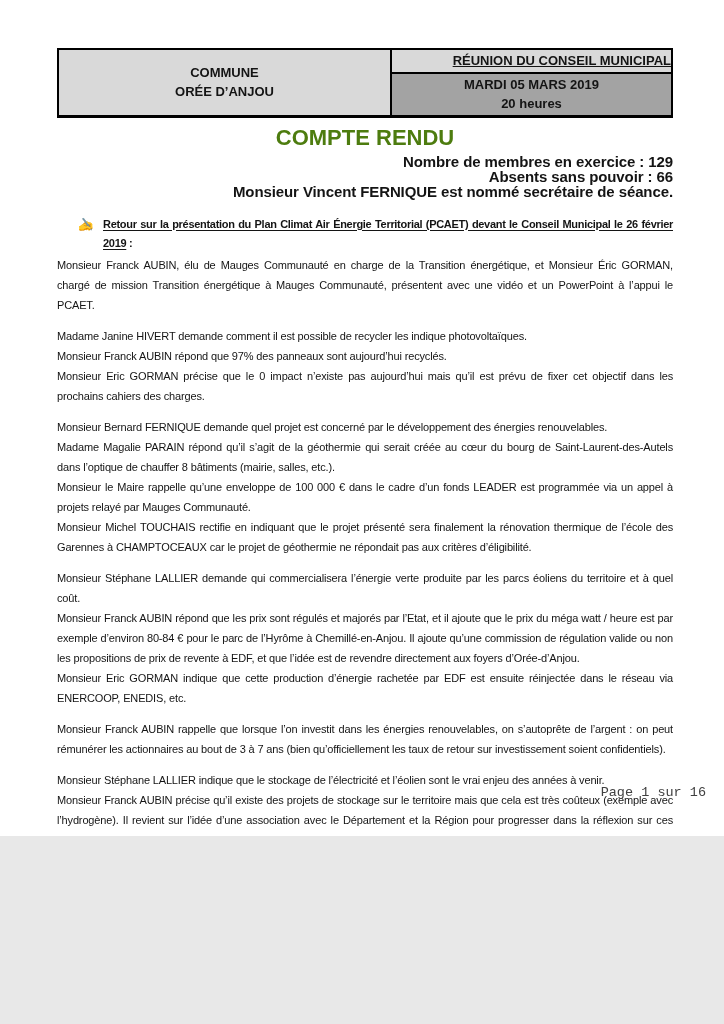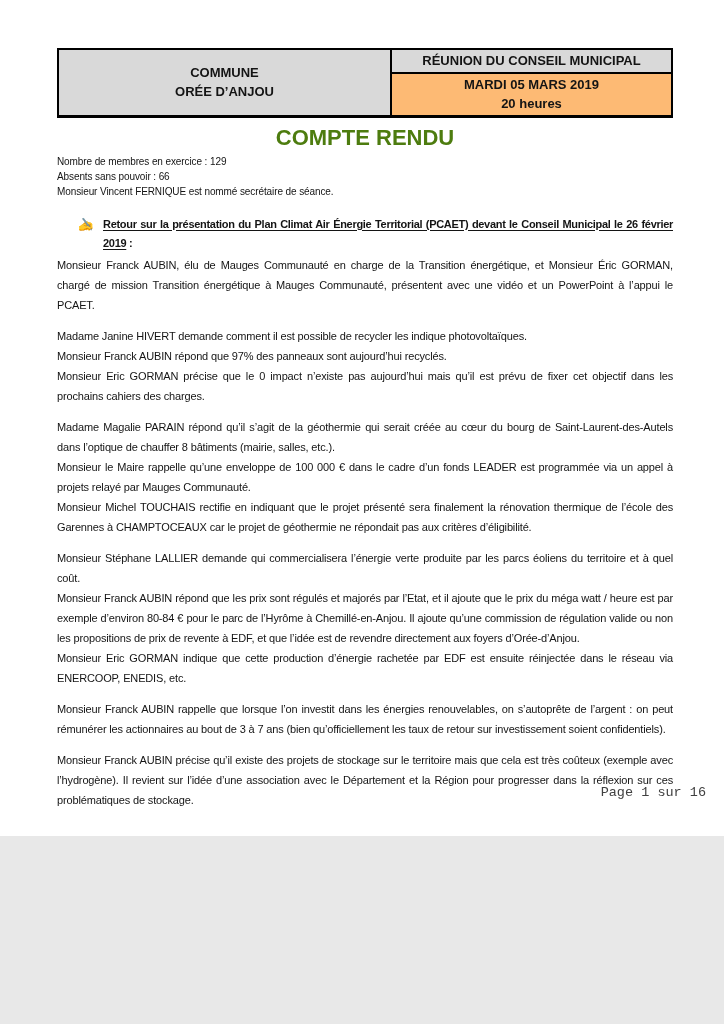--- a/index.html
+++ b/index.html
@@ -15,34 +15,35 @@
     border:2px solid #000;border-bottom-width:3px;
     font-weight:bold;font-size:13px;line-height:1.5;
   }
   .cell-commune{
     background:#d9d9d9;border-right:2px solid #000;
     display:flex;flex-direction:column;justify-content:center;align-items:center;
     text-align:center;
   }
   .header-right{display:flex;flex-direction:column;}
   .cell-meeting-title{
-    background:#d9d9d9;border-bottom:2px solid #000;text-align:center;
-    padding:1px 12px;
+    background:#d9d9d9;border-bottom:2px solid #000;text-align:right;
+    padding:1px 0;
+    text-decoration:underline;
   }
   .cell-meeting-when{
-    background:#fdba74;text-align:center;flex:1;
+    background:#a3a3a3;text-align:center;flex:1;
     display:flex;flex-direction:column;justify-content:center;padding:1px 2px;
   }
   
   .doc-title{
     text-align:center;font-size:22px;font-weight:bold;
     margin:7px 0 3px 0;line-height:26px;color:#4d7c0f;
   }
   
-  .stats{font-weight:normal;font-size:10px;line-height:15px;letter-spacing:-0.1px;}
+  .stats{font-weight:bold;font-size:15px;line-height:15px;letter-spacing:-0.1px;text-align:right;}
   .stats div{white-space:nowrap;}
   
   .agenda{
     position:relative;margin-top:16px;padding-left:46px;
     font-weight:bold;font-size:11px;line-height:19px;
     text-align:justify;letter-spacing:-0.3px;
   }
   .agenda .bullet{
     position:absolute;left:21px;top:0;font-size:13px;font-weight:normal;
     transform:scaleX(-1);display:inline-block;
@@ -98,36 +99,38 @@
       <p>Monsieur Franck AUBIN, élu de Mauges Communauté en charge de la Transition énergétique, et Monsieur Éric GORMAN, chargé de mission Transition énergétique à Mauges Communauté, présentent avec une vidéo et un PowerPoint à l’appui le PCAET.</p>
     </div>
 
     <div class="block">
       <p>Madame Janine HIVERT demande comment il est possible de recycler les indique photovoltaïques.</p>
       <p>Monsieur Franck AUBIN répond que 97% des panneaux sont aujourd’hui recyclés.</p>
       <p>Monsieur Eric GORMAN précise que le 0 impact n’existe pas aujourd’hui mais qu’il est prévu de fixer cet objectif dans les prochains cahiers des charges.</p>
     </div>
 
     <div class="block">
+      <p>Monsieur Bernard FERNIQUE demande quel projet est concerné par le développement des énergies renouvelables.</p>
       <p>Madame Magalie PARAIN répond qu’il s’agit de la géothermie qui serait créée au cœur du bourg de Saint-Laurent-des-Autels dans l’optique de chauffer 8 bâtiments (mairie, salles, etc.).</p>
       <p>Monsieur le Maire rappelle qu’une enveloppe de 100 000 € dans le cadre d’un fonds LEADER est programmée via un appel à projets relayé par Mauges Communauté.</p>
       <p>Monsieur Michel TOUCHAIS rectifie en indiquant que le projet présenté sera finalement la rénovation thermique de l’école des Garennes à CHAMPTOCEAUX car le projet de géothermie ne répondait pas aux critères d’éligibilité.</p>
     </div>
 
     <div class="block">
       <p>Monsieur Stéphane LALLIER demande qui commercialisera l’énergie verte produite par les parcs éoliens du territoire et à quel coût.</p>
       <p>Monsieur Franck AUBIN répond que les prix sont régulés et majorés par l’Etat, et il ajoute que le prix du méga watt / heure est par exemple d’environ 80-84 € pour le parc de l’Hyrôme à Chemillé-en-Anjou. Il ajoute qu’une commission de régulation valide ou non les propositions de prix de revente à EDF, et que l’idée est de revendre directement aux foyers d’Orée-d’Anjou.</p>
       <p>Monsieur Eric GORMAN indique que cette production d’énergie rachetée par EDF est ensuite réinjectée dans le réseau via ENERCOOP, ENEDIS, etc.</p>
     </div>
 
     <div class="block">
       <p>Monsieur Franck AUBIN rappelle que lorsque l’on investit dans les énergies renouvelables, on s’autoprête de l’argent : on peut rémunérer les actionnaires au bout de 3 à 7 ans (bien qu’officiellement les taux de retour sur investissement soient confidentiels).</p>
     </div>
 
     <div class="block">
+      <p>Monsieur Stéphane LALLIER indique que le stockage de l’électricité et l’éolien sont le vrai enjeu des années à venir.</p>
       <p>Monsieur Franck AUBIN précise qu’il existe des projets de stockage sur le territoire mais que cela est très coûteux (exemple avec l’hydrogène). Il revient sur l’idée d’une association avec le Département et la Région pour progresser dans la réflexion sur ces problématiques de stockage.</p>
     </div>
 
   </div>
 
   <div class="footer">Page 1 sur 16</div>
 
 </div>
 
 </body></html>

